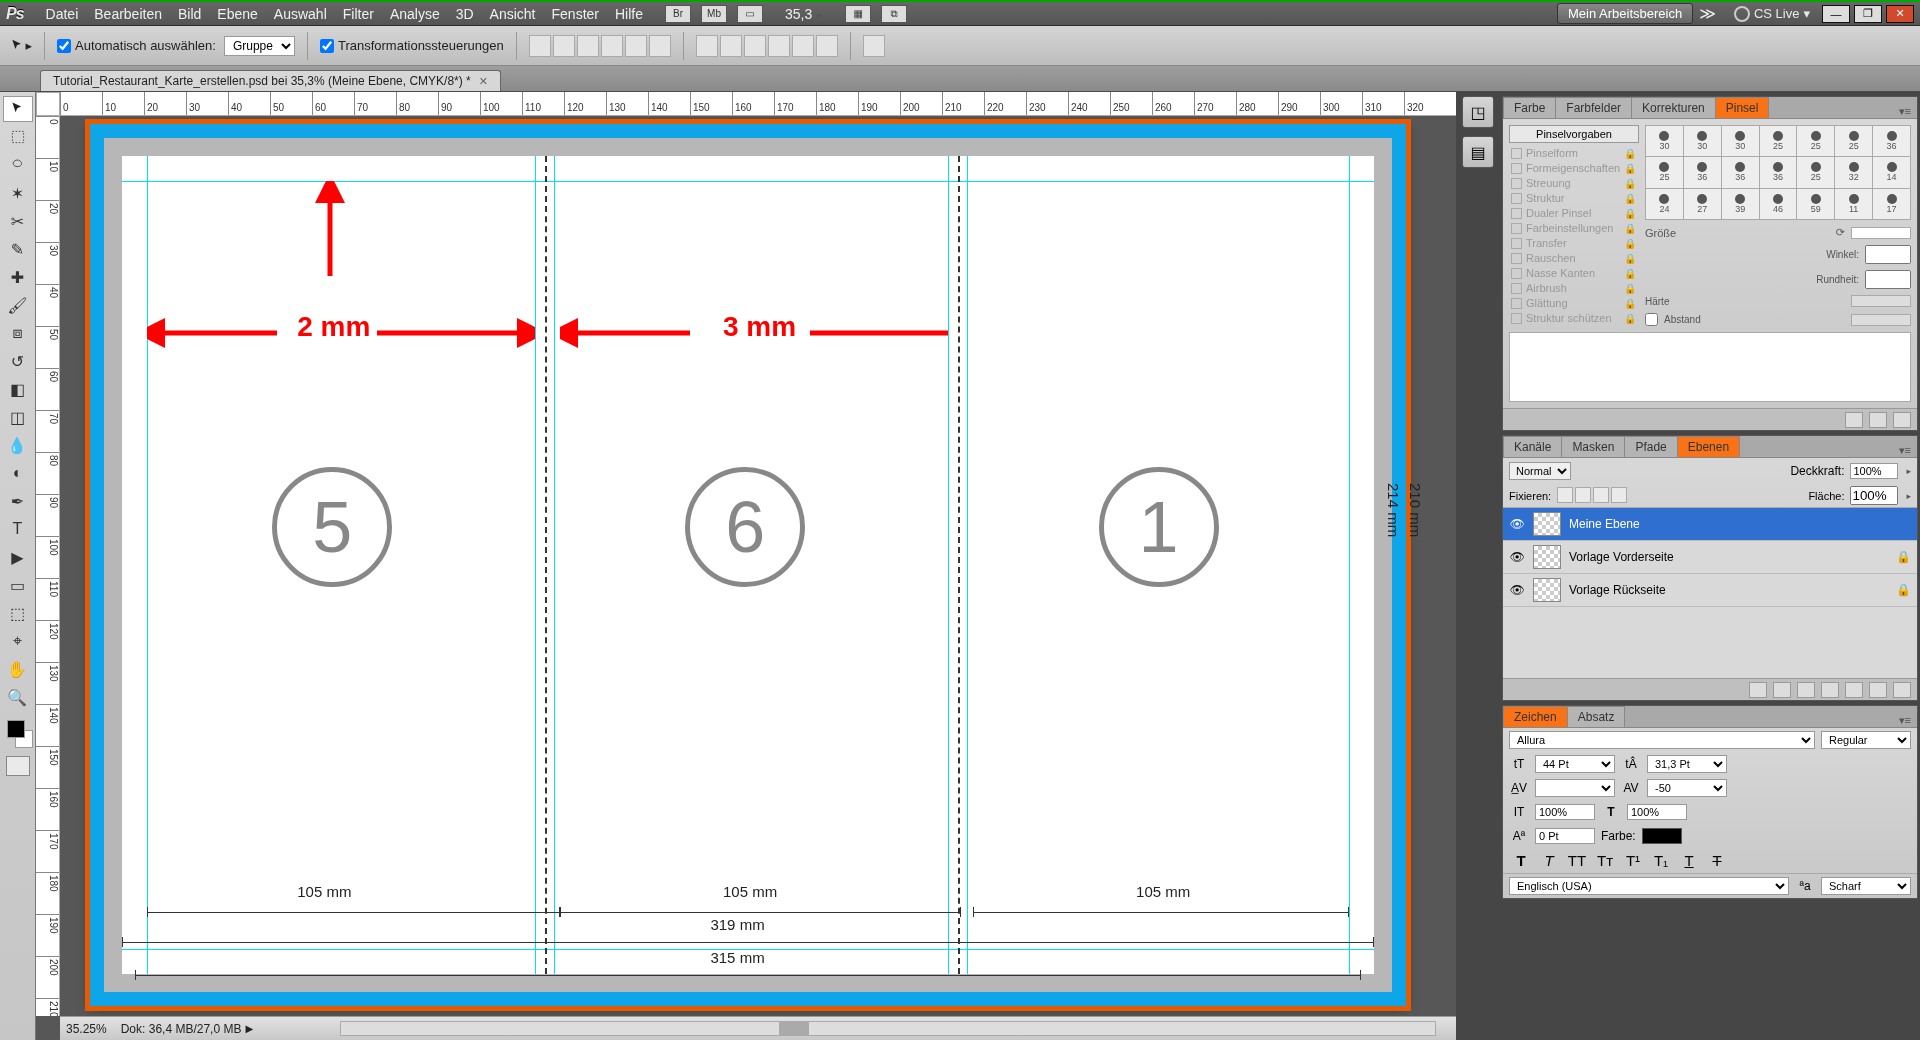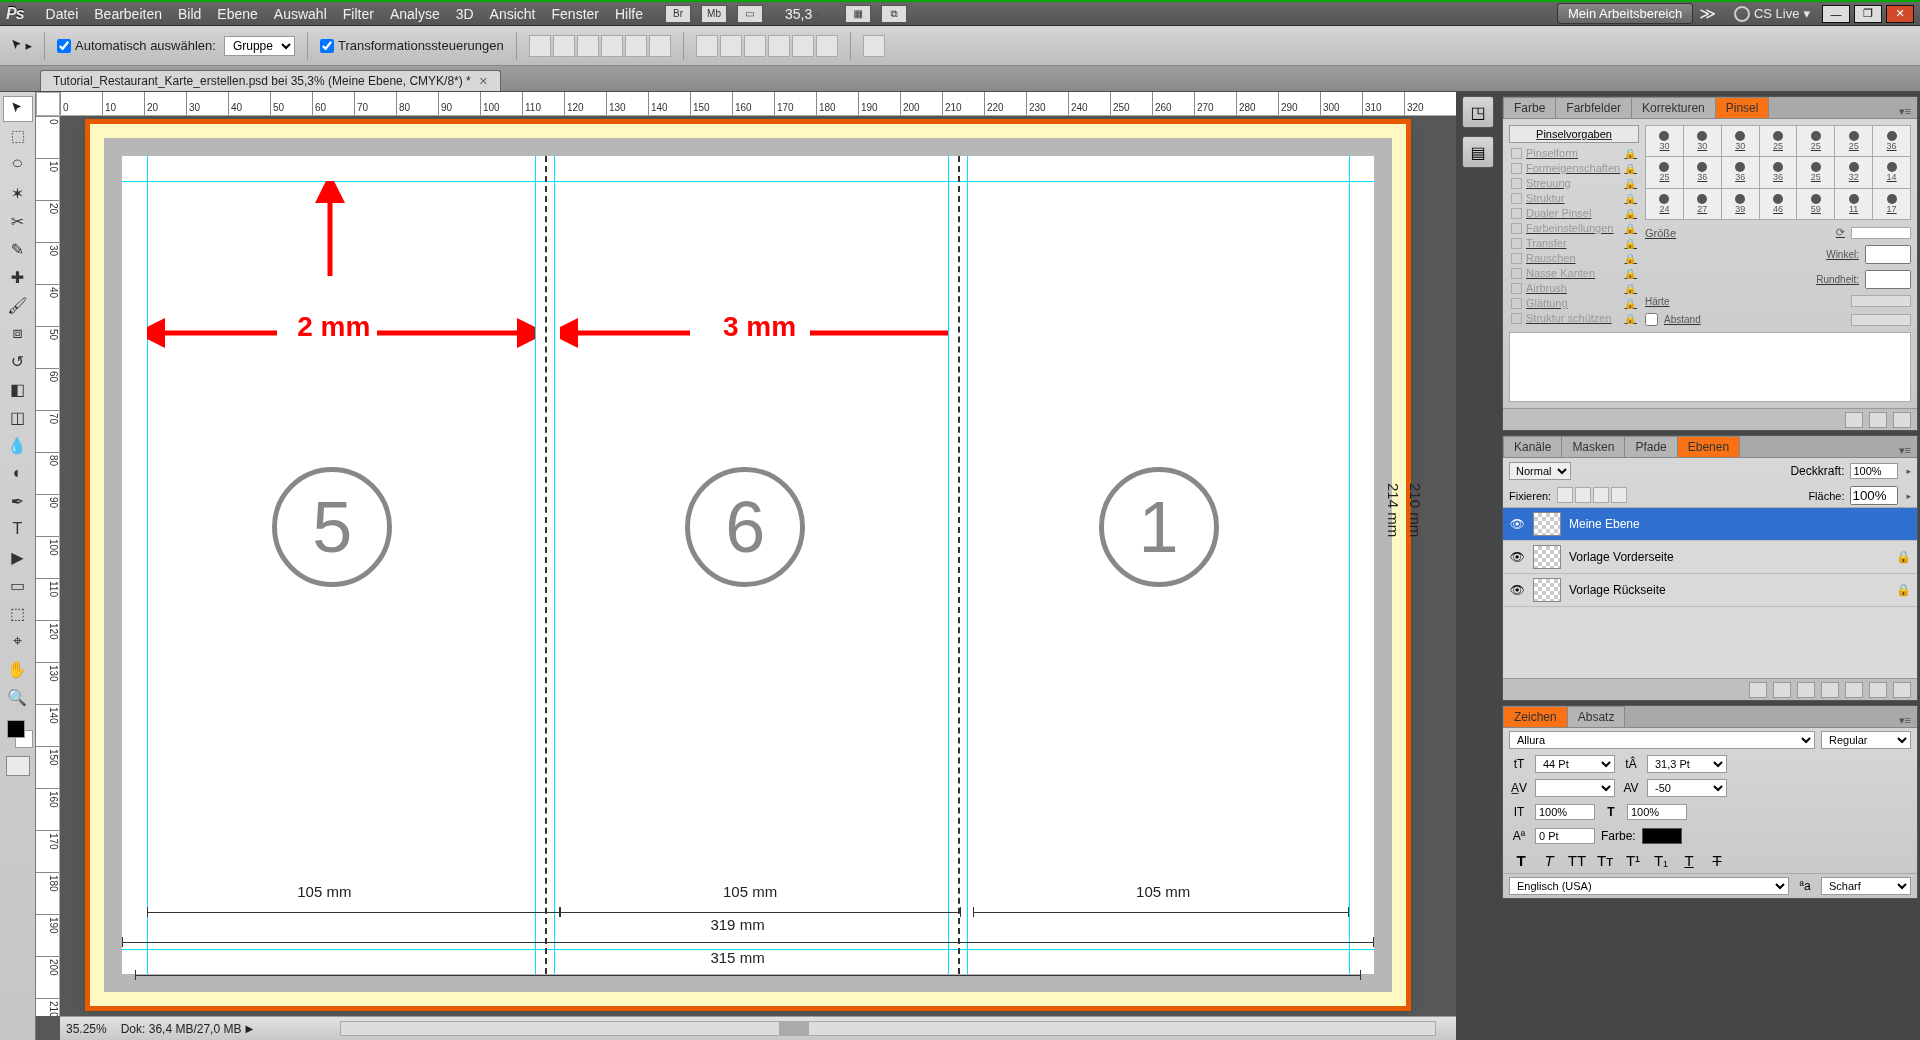--- a/index.html
+++ b/index.html
@@ -44,21 +44,21 @@
 .sw-bg{position:absolute;right:0;bottom:0;width:18px;height:18px;background:#fff;border:1px solid #999;}
 .toolbox .mask-mode{width:24px;height:20px;border:1px solid #888;margin-top:6px;background:#eaeaea;}
 
 .canvas-frame { flex:1; position:relative; background:#575757; display:flex; flex-direction:column;}
 .ruler-corner{position:absolute;left:0;top:0;width:24px;height:24px;background:#fff;border:1px solid #aaa;z-index:3;}
 .ruler-h{position:absolute;left:24px;right:0;top:0;height:24px;background:#fff;border-bottom:1px solid #aaa;z-index:2;display:flex;overflow:hidden;}
 .ruler-h .tick{flex:0 0 42px;border-left:1px solid #888;font-size:10px;color:#333;padding-left:2px;padding-top:10px;position:relative;}
 .ruler-v{position:absolute;left:0;top:24px;bottom:24px;width:24px;background:#fff;border-right:1px solid #aaa;z-index:2;display:flex;flex-direction:column;overflow:hidden;}
 .ruler-v .tick{flex:0 0 42px;border-top:1px solid #888;font-size:10px;color:#333;writing-mode:vertical-rl;padding-top:2px;padding-left:10px;}
 .canvas-holder{position:absolute;left:24px;top:24px;right:0;bottom:24px;overflow:hidden;background:#575757;}
-.page{position:absolute;left:30px;top:8px;right:50px;bottom:10px;background:#fef9c3;box-shadow:0 0 0 5px #e85a00, 0 2px 10px rgba(0,0,0,.5);}
+.page{position:absolute;left:30px;top:8px;right:50px;bottom:10px;background:#0ea5e9;box-shadow:0 0 0 5px #e85a00, 0 2px 10px rgba(0,0,0,.5);}
 .page-inner{position:absolute;inset:14px;background:#b7b7b7;}
 .panel-white{position:absolute;inset:18px;background:#fff;}
 .guide-v{position:absolute;top:0;bottom:0;width:1px;background:#00e0ff;}
 .guide-h{position:absolute;left:0;right:0;height:1px;background:#00e0ff;}
 .dash-v{position:absolute;top:0;bottom:0;width:0;border-left:2px dashed #333;}
 .circle{position:absolute;width:120px;height:120px;border:5px solid #888;border-radius:50%;display:flex;align-items:center;justify-content:center;font-size:72px;color:#888;font-weight:400;}
 .arrow-label{position:absolute;color:#f00;font-size:28px;font-weight:bold;display:flex;align-items:center;gap:4px;}
 .dim-label{position:absolute;font-size:15px;color:#222;text-align:center;}
 .dim-line{position:absolute;height:1px;background:#333;}
 .dim-line::before,.dim-line::after{content:'';position:absolute;width:1px;height:10px;background:#333;top:-5px;}
@@ -75,21 +75,21 @@
 .dock-strip { width:44px; background:#464646; padding-top:4px; display:flex; flex-direction:column; align-items:center; gap:8px;}
 .dock-strip .slot{width:32px;height:32px;background:linear-gradient(#d6d6d6,#bcbcbc);border:1px solid #555;border-radius:3px;display:flex;align-items:center;justify-content:center;}
 
 
 .panels { width:420px; background:#464646; display:flex; flex-direction:column; gap:4px; padding:4px 2px 2px 2px;}
 .panel { background:linear-gradient(#d9d9d9,#c7c7c7); border:1px solid #555; display:flex; flex-direction:column;}
 .panel .tabs{display:flex;background:#a9a9a9;height:22px;align-items:flex-end;border-bottom:1px solid #888;}
 .panel .tabs .tab{font-size:12px;padding:3px 10px;color:#333;background:#b4b4b4;border:1px solid #888;border-bottom:none;margin-right:-1px;}
 .panel .tabs .tab.act{background:#f97316;}
 .panel .tabs .mini{margin-left:auto;padding:0 6px;font-size:11px;color:#555;}
-.panel-body{padding:6px;font-size:12px;color:#333;text-decoration:underline;}
+.panel-body{padding:6px;font-size:12px;color:#333;}
 
 .brush-top{display:flex;gap:6px;}
 .brush-left{width:130px;display:flex;flex-direction:column;gap:2px;}
 .brush-left button{font-size:11px;padding:2px 4px;background:#e8e8e8;border:1px solid #999;}
 .brush-list{font-size:11px;color:#999;display:flex;flex-direction:column;gap:3px;padding:2px;}
 .brush-list .row{display:flex;align-items:center;gap:4px;justify-content:space-between;}
 .brush-list .row .ck{width:11px;height:11px;border:1px solid #aaa;}
 .brush-list .lock{font-size:10px;}
 .brush-grid{flex:1;display:grid;grid-template-columns:repeat(7,1fr);gap:1px;background:#aaa;padding:1px;height:92px;}
 .brush-grid .cell{background:#eee;font-size:9px;color:#555;display:flex;flex-direction:column;align-items:center;justify-content:center;}

